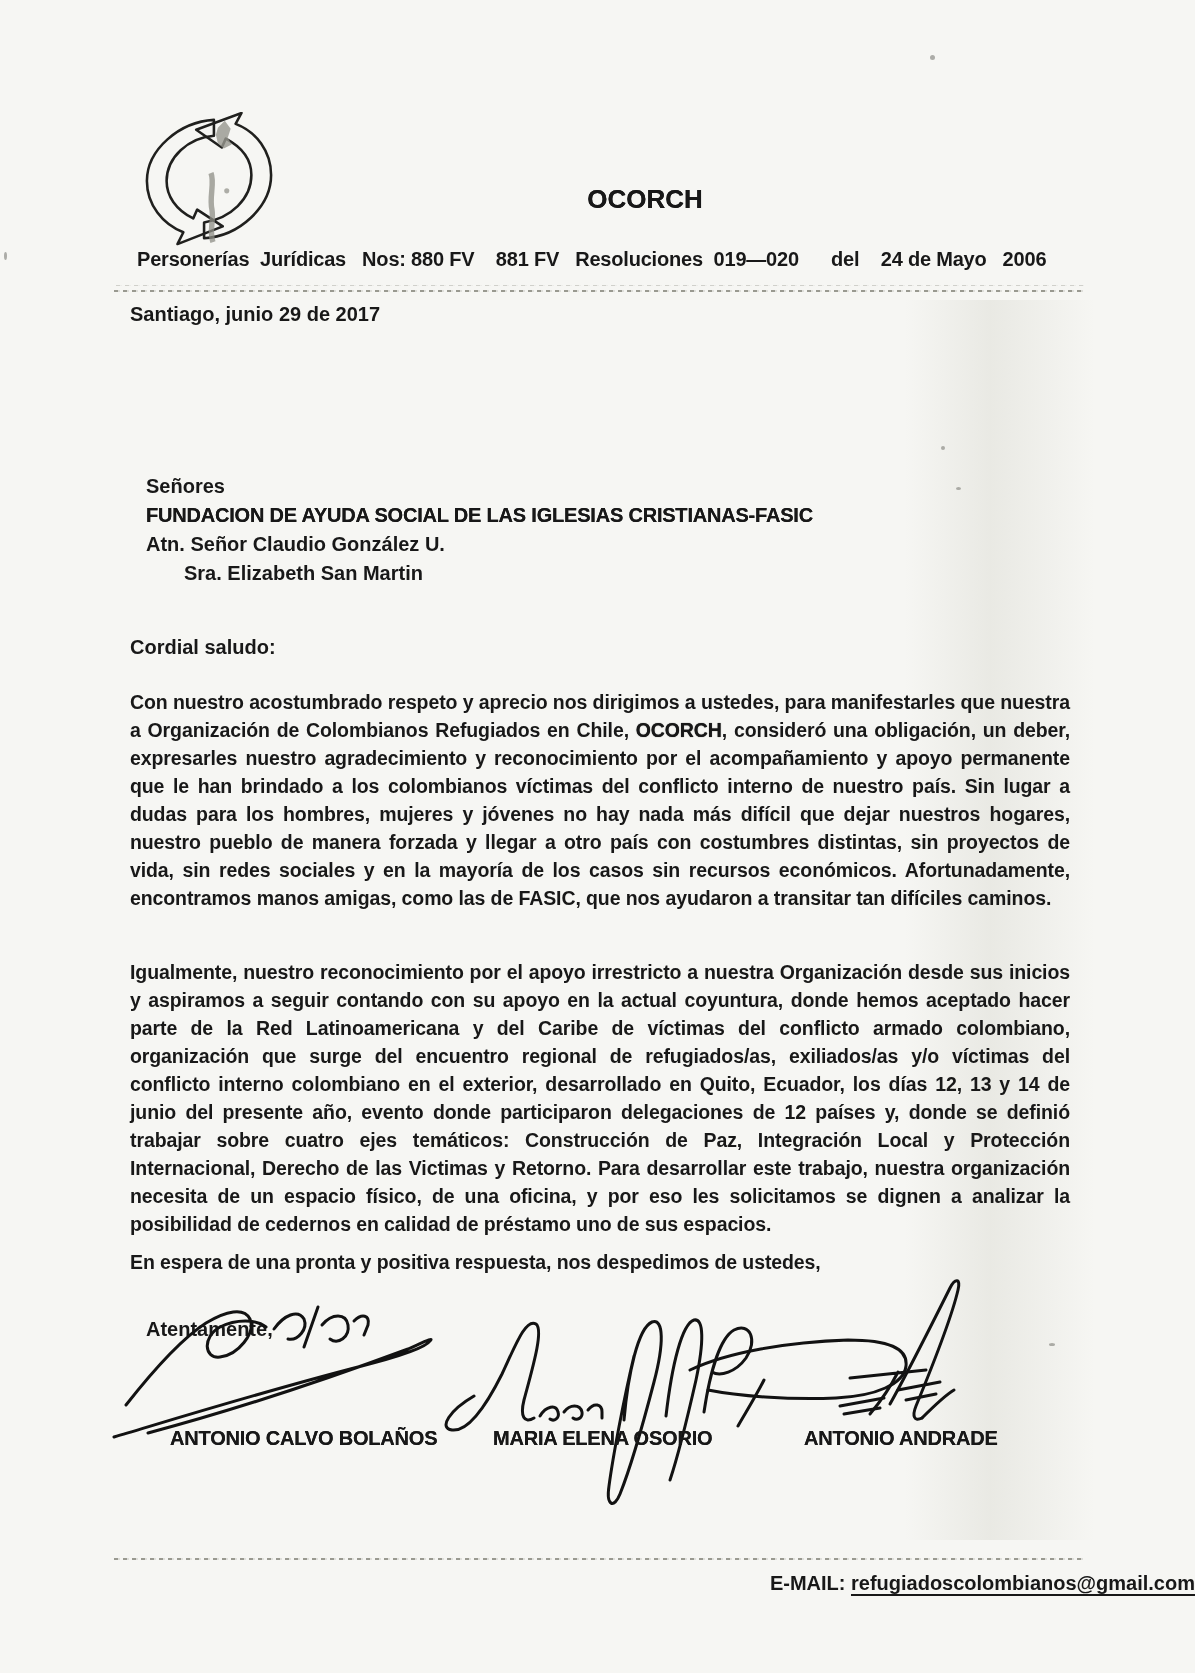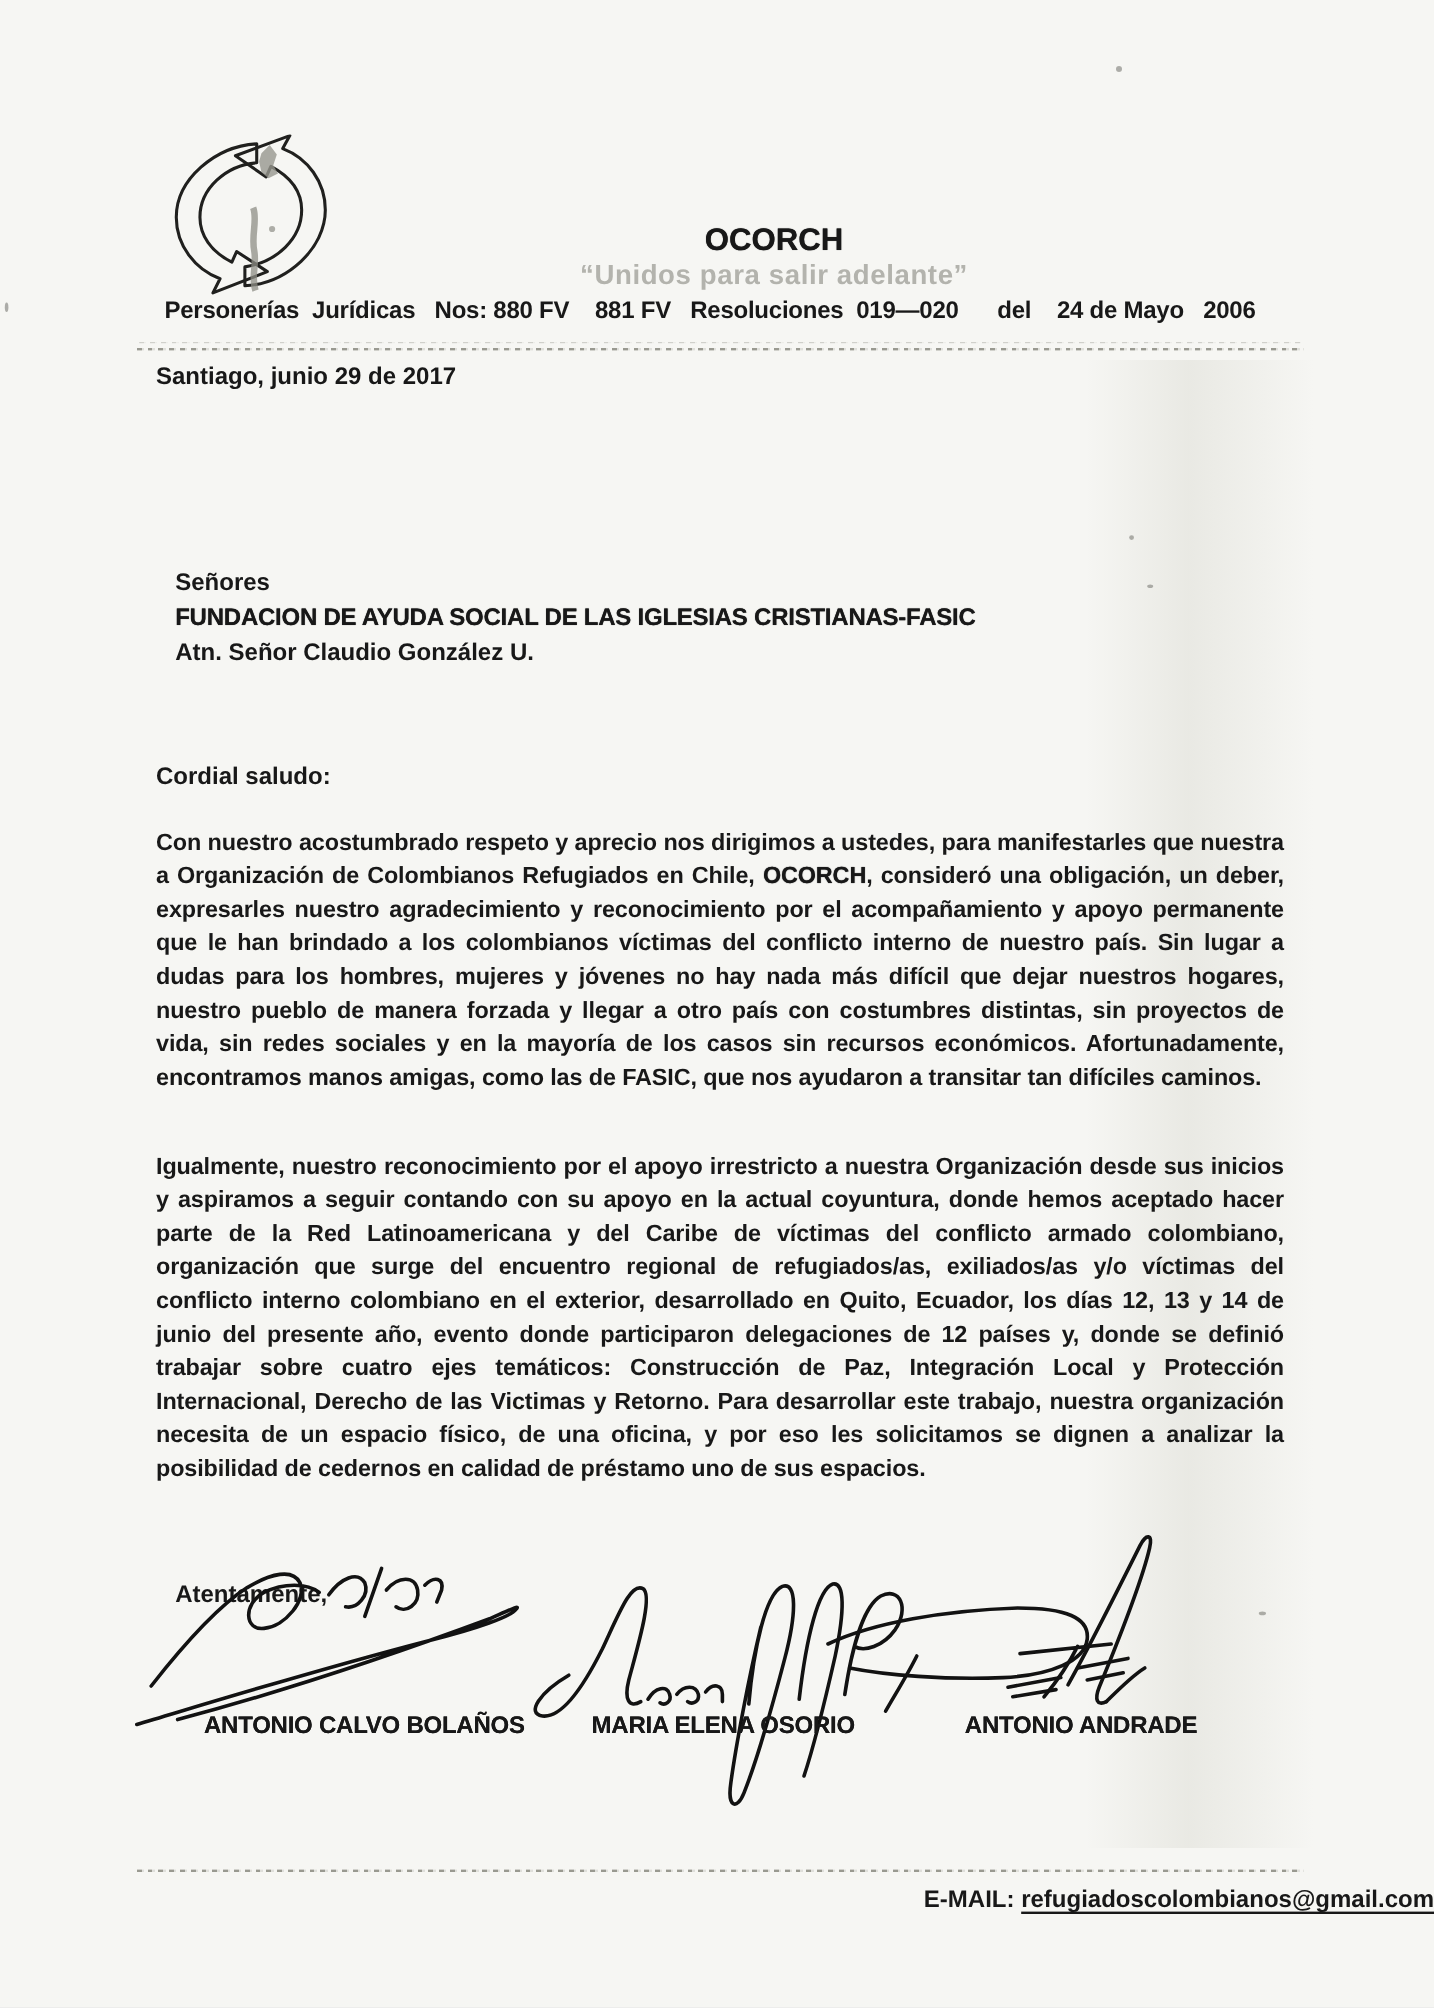--- a/index.html
+++ b/index.html
@@ -73,40 +73,41 @@
     <g fill="none" stroke="#20201e" stroke-width="2.6" stroke-linejoin="round">
       <path d="M 80,8 C 45,10 12,38 12,70 C 12,94 28,114 49,122 L 43,134 L 89,116 L 63,99 L 59,108 C 41,99 32,85 32,70 C 32,46 54,26 80,24 Z"></path>
       <path d="M 70,128 C 106,126 138,96 138,64 C 138,40 123,20 102,12 L 108,1 L 62,18 L 88,36 L 92,27 C 109,36 118,49 118,64 C 118,88 97,108 70,112 Z"></path>
     </g>
     <path d="M 84,16 l 7,-7 l 6,8 l -3,9 l 4,7 l -8,4 l -6,-5 l -2,-9 z" fill="#97978f" opacity=".8"></path>
     <path d="M 77,62 C 81,72 75,86 78,99 C 80,111 75,121 79,132" fill="none" stroke="#8e8e86" stroke-width="5.5" opacity=".75"></path>
     <circle cx="93" cy="80" r="2.6" fill="#8e8e86" opacity=".7"></circle>
   </svg>
 
   <div class="org-acronym">OCORCH</div>
-  <div class="motto">“Unidos para salir adelante”</div>
   <div class="legal">Personerías  Jurídicas   Nos: 880 FV    881 FV   Resoluciones  019—020      del    24 de Mayo   2006</div>
 
   <div class="rule faint" style="left:116px;top:285px;width:968px;"></div>
   <div class="rule" style="left:114px;top:290px;width:972px;"></div>
 
   <div class="city-date">Santiago, junio 29 de 2017</div>
 
   <div class="recipient">
     <div>Señores</div>
     <div class="org-line">FUNDACION DE AYUDA SOCIAL DE LAS IGLESIAS CRISTIANAS-FASIC</div>
     <div>Atn. Señor Claudio González U.</div>
+    <div class="indent">Sra. Elizabeth San Martin</div>
   </div>
 
   <div class="greeting">Cordial saludo:</div>
 
   <div class="para p1"><span>Con nuestro acostumbrado respeto y aprecio nos dirigimos a ustedes, para manifestarles que nuestra a Organización de Colombianos Refugiados en Chile, </span><span class="xbold">OCORCH</span><span>, consideró una obligación, un deber, expresarles nuestro agradecimiento y reconocimiento por el acompañamiento y apoyo permanente que le han brindado a los colombianos víctimas del conflicto interno de nuestro país. Sin lugar a dudas para los hombres, mujeres y jóvenes no hay nada más difícil que dejar nuestros hogares, nuestro pueblo de manera forzada y llegar a otro país con costumbres distintas, sin proyectos de vida, sin redes sociales y en la mayoría de los casos sin recursos económicos. Afortunadamente, encontramos manos amigas, como las de FASIC, que nos ayudaron a transitar tan difíciles caminos.</span></div>
 
   <div class="para p2">Igualmente, nuestro reconocimiento por el apoyo irrestricto a nuestra Organización desde sus inicios y aspiramos a seguir contando con su apoyo en la actual coyuntura, donde hemos aceptado hacer parte de la Red Latinoamericana y del Caribe de víctimas del conflicto armado colombiano, organización que surge del encuentro regional de refugiados/as, exiliados/as y/o víctimas del conflicto interno colombiano en el exterior, desarrollado en Quito, Ecuador, los días 12, 13 y 14 de junio del presente año, evento donde participaron delegaciones de 12 países y, donde se definió trabajar sobre cuatro ejes temáticos: Construcción de Paz, Integración Local y Protección Internacional, Derecho de las Victimas y Retorno. Para desarrollar este trabajo, nuestra organización necesita de un espacio físico, de una oficina, y por eso les solicitamos se dignen a analizar la posibilidad de cedernos en calidad de préstamo uno de sus espacios.</div>
 
+  <div class="para p3">En espera de una pronta y positiva respuesta, nos despedimos de ustedes,</div>
 
   <div class="closing">Atentamente,</div>
 
   <svg class="sig" style="left:108px;top:1285px;" width="330" height="160" viewBox="0 0 330 160">
     <path d="M6,152 C60,136 150,108 250,82 C290,72 318,62 322,56 C326,52 318,56 300,64 C230,90 130,124 40,148"></path>
     <path d="M18,120 C40,92 70,56 98,38 C118,26 136,22 142,34 C148,48 130,70 112,72 C96,74 94,52 112,42 C128,34 148,34 158,42"></path>
     <path d="M166,44 C176,30 190,24 196,34 C200,44 190,56 180,54"></path>
     <path d="M210,22 L196,62"></path>
     <path d="M214,40 C224,28 238,28 240,40 C242,52 230,60 222,54"></path>
     <path d="M246,36 C254,28 262,30 260,40 L256,50"></path>

